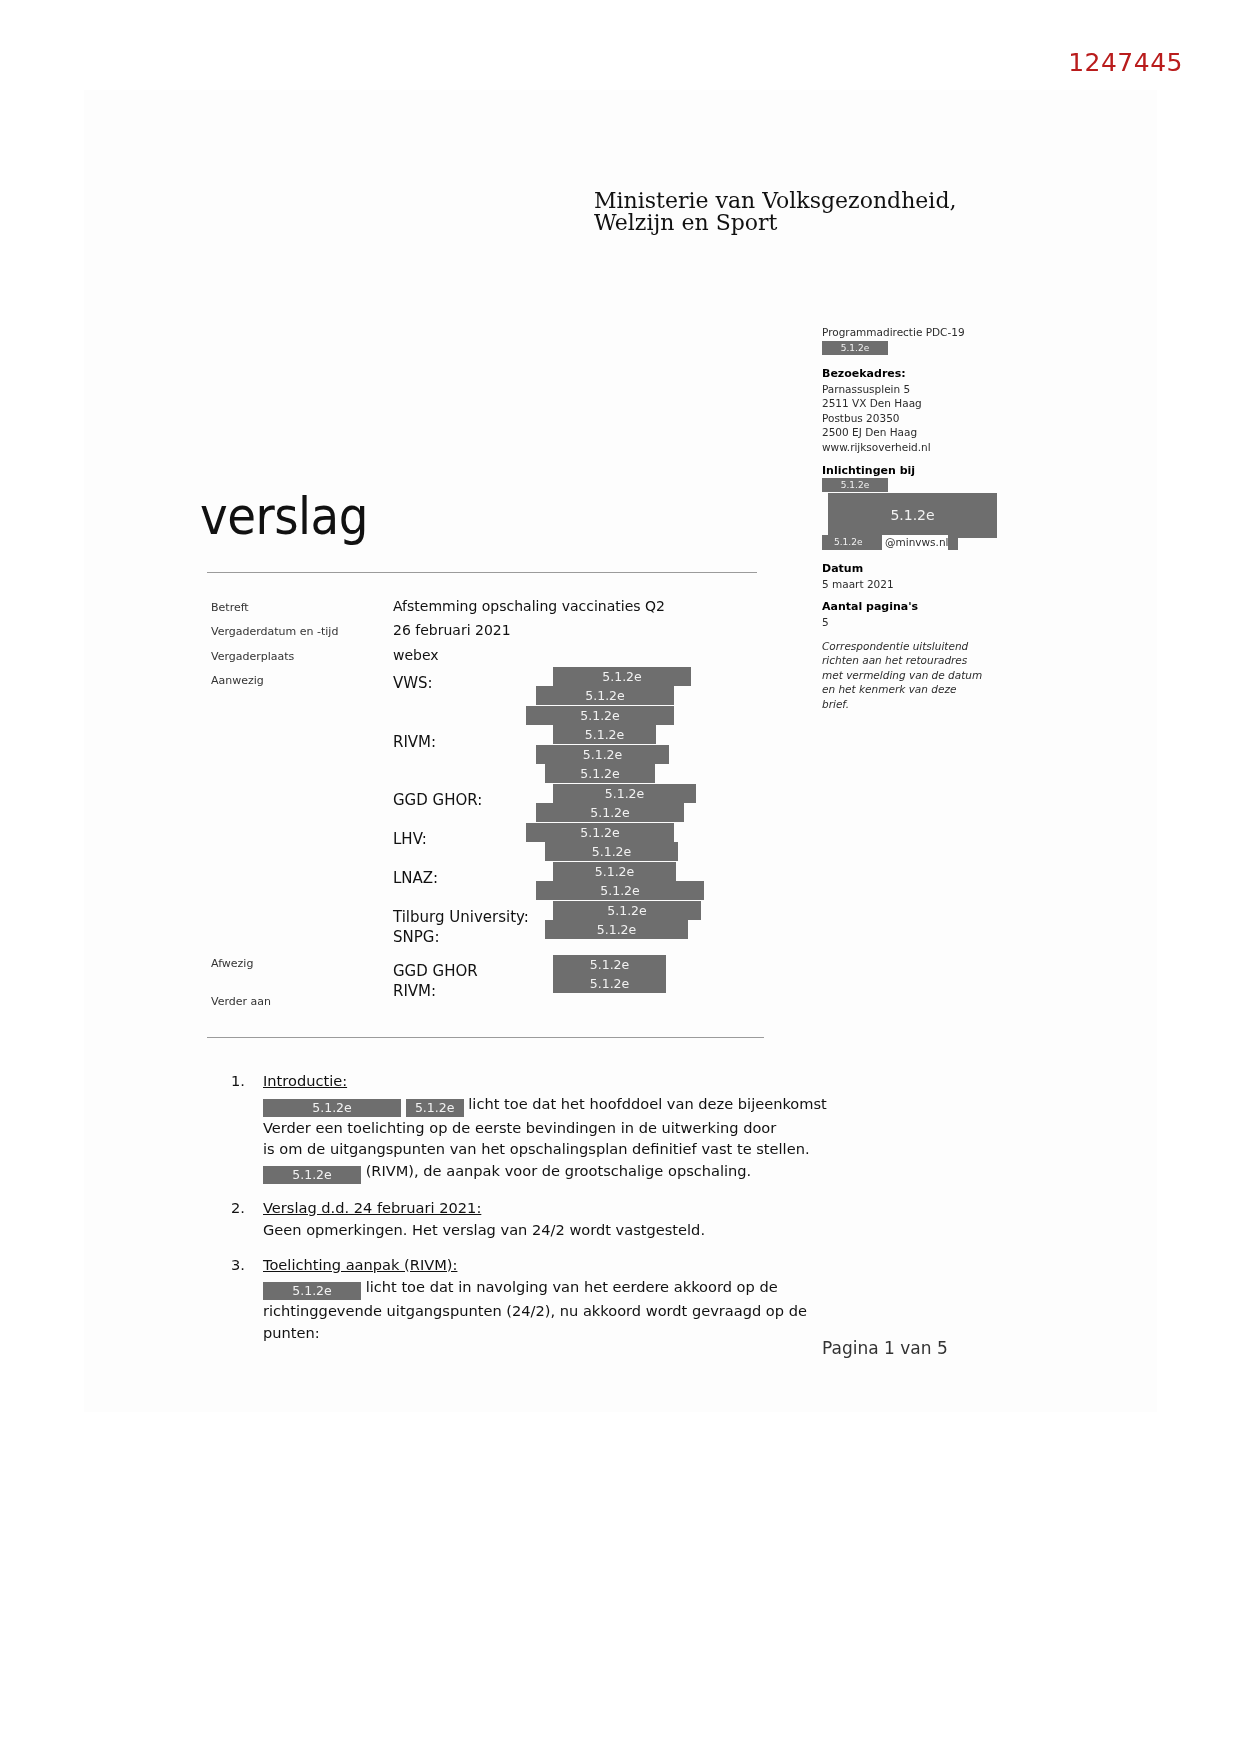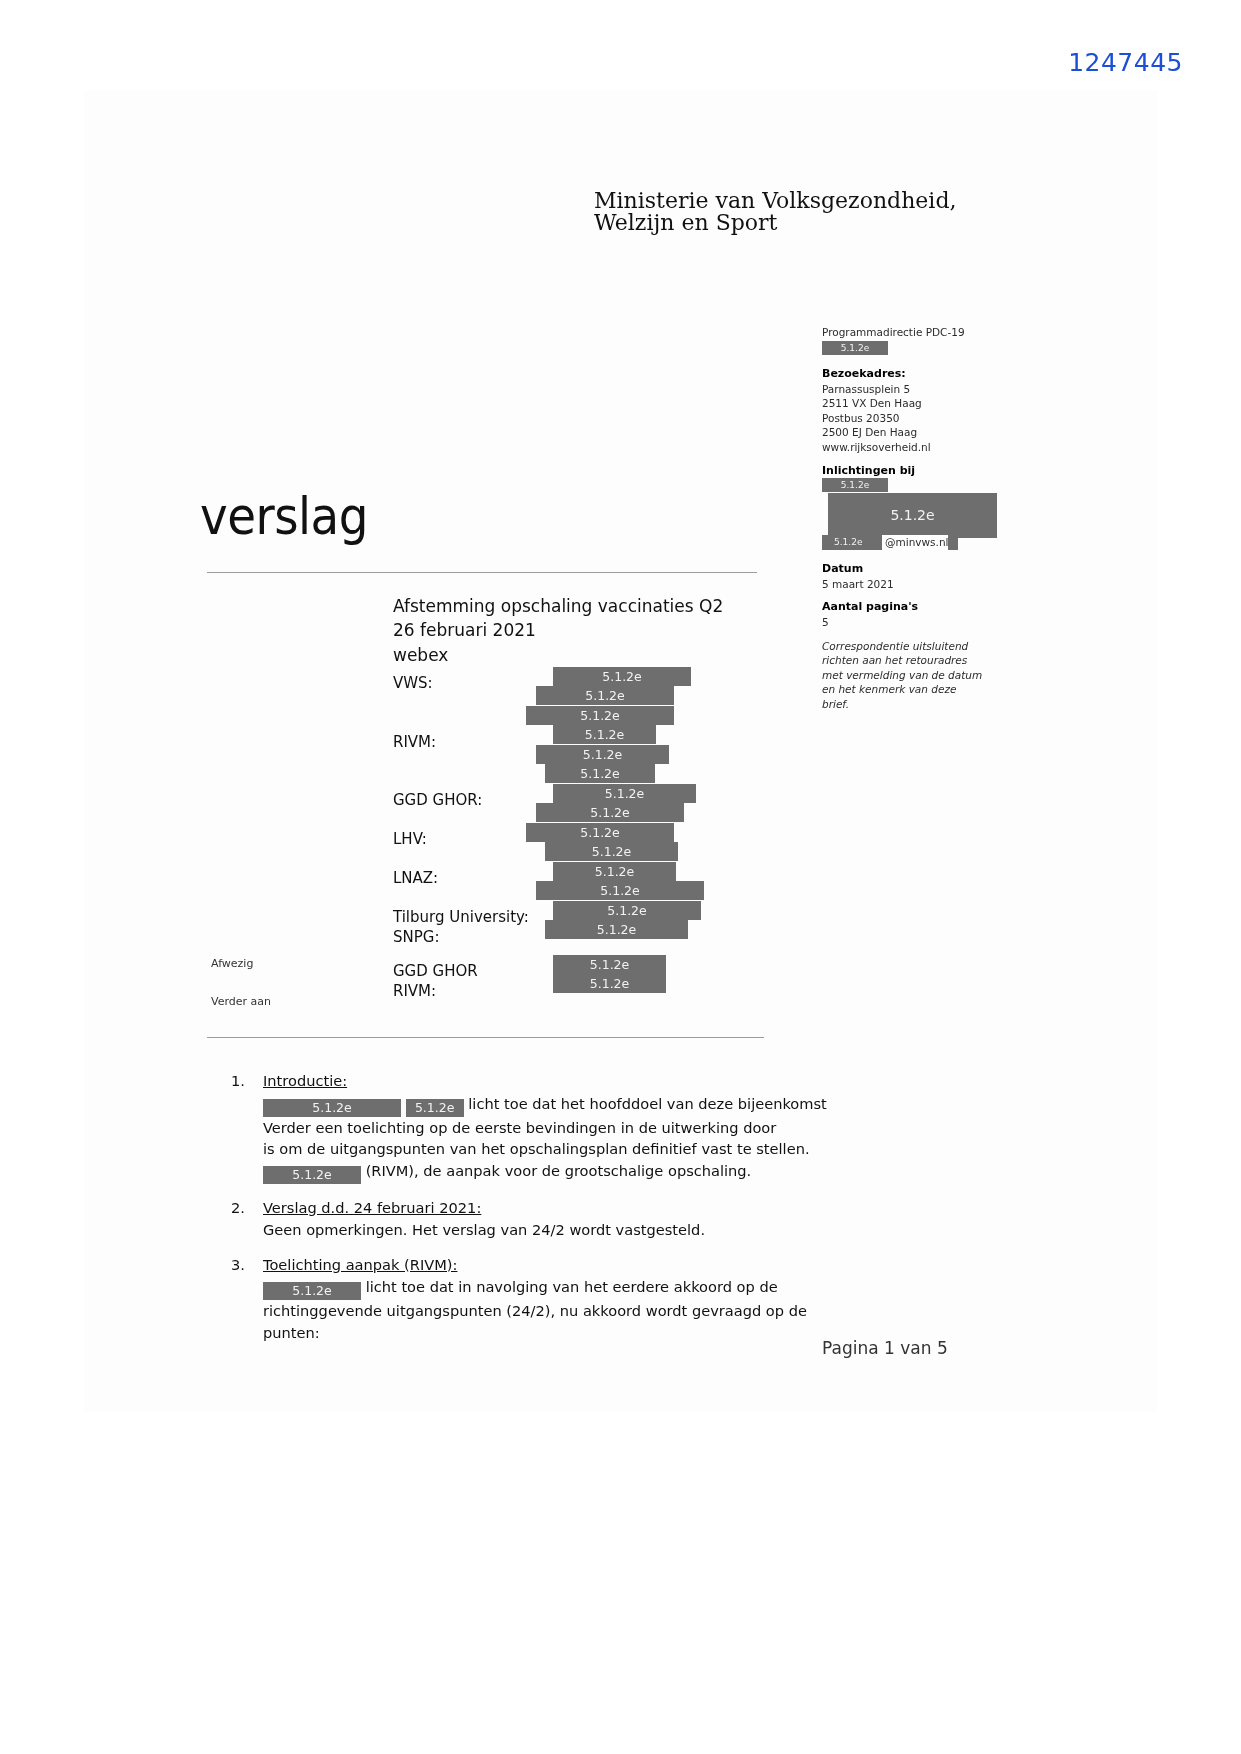--- a/index.html
+++ b/index.html
@@ -17,21 +17,21 @@
     overflow: hidden;
   }
 
   
   .docnum {
     position: absolute;
     top: 48px;
     right: 58px;
     font-family: "DejaVu Sans", sans-serif;
     font-size: 25px;
-    color: #1d4ed8;
+    color: #b91c1c;
     letter-spacing: 0.5px;
   }
 
   
   .scanframe {
     position: absolute;
     left: 84px;
     top: 90px;
     width: 1073px;
     height: 1322px;
@@ -171,21 +171,21 @@
     top: 995px;
     font-size: 11px;
     color: #333;
   }
 
   
   .values {
     position: absolute;
     left: 393px;
     top: 594px;
-    font-size: 17px;
+    font-size: 14px;
     line-height: 24.3px;
     color: #111;
   }
   .values .v-row { white-space: nowrap; }
 
   
   .attendees {
     position: absolute;
     left: 393px;
     top: 666px;
@@ -316,20 +316,26 @@
       <div>met vermelding van de datum</div>
       <div>en het kenmerk van deze</div>
       <div>brief.</div>
     </div>
   </div>
 
   <div class="verslag-title">verslag</div>
 
   <div class="rule rule-top"></div>
 
+  <div class="labels">
+    <div>Betreft</div>
+    <div>Vergaderdatum en -tijd</div>
+    <div>Vergaderplaats</div>
+    <div>Aanwezig</div>
+  </div>
   <div class="label-afwezig">Afwezig</div>
   <div class="label-kopie">Verder aan</div>
 
   <div class="values">
     <div class="v-row">Afstemming opschaling vaccinaties Q2</div>
     <div class="v-row">26 februari 2021</div>
     <div class="v-row">webex</div>
   </div>
 
   <div class="attendees" id="attendees">

